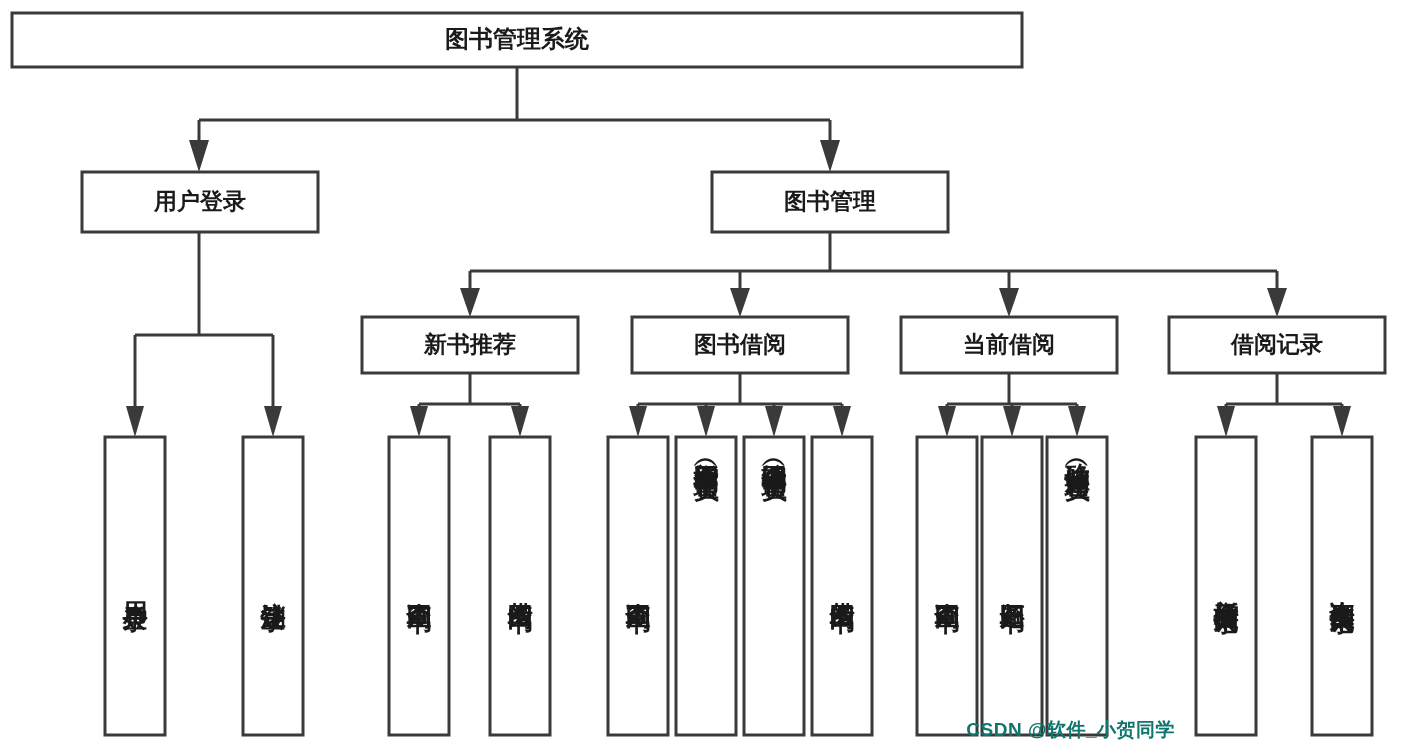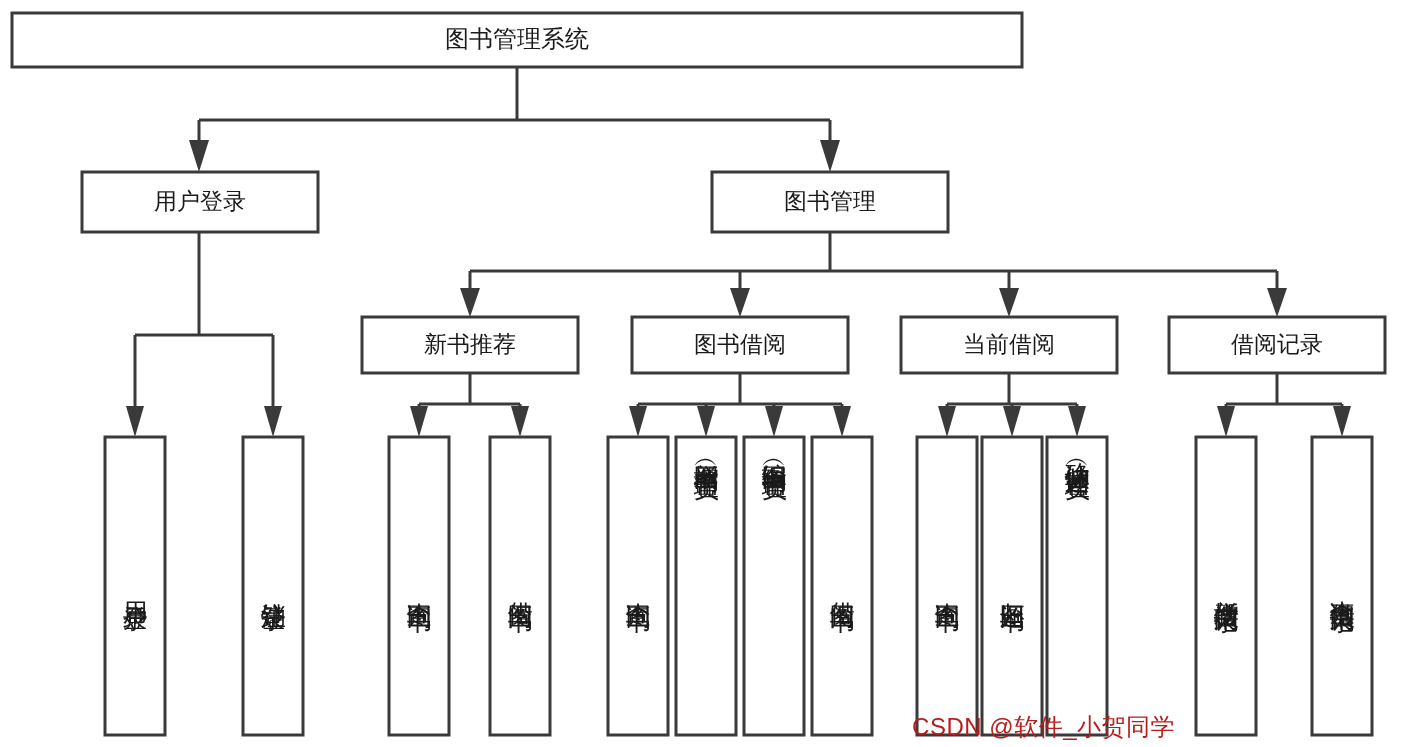--- a/index.html
+++ b/index.html
@@ -11,20 +11,21 @@
     width: 1405px;
     height: 747px;
     overflow: hidden;
     font-family: "Liberation Sans", "DejaVu Sans", sans-serif;
   }
   #diagram-root {
     position: relative;
     width: 1183px;
     height: 747px;
     background: #ffffff;
+    font-weight: bold;
   }
   svg#flow-svg {
     position: absolute;
     left: 0;
     top: 0;
     width: 1405px;
     height: 747px;
     display: block;
   }
   .node-box {
@@ -74,22 +75,22 @@
     letter-spacing: 2px;
     color: #1a1a1a;
     white-space: nowrap;
     text-align: center;
   }
   #watermark {
     position: absolute;
     right: 8px;
     bottom: 4px;
     font-family: "Liberation Sans", "DejaVu Sans", sans-serif;
-    font-size: 24px;
-    color: #b91c1c;
+    font-size: 19px;
+    color: #0f766e;
     letter-spacing: 0.5px;
     white-space: nowrap;
     pointer-events: none;
   }
 </style>
 </head>
 <body>
 
 <div id="diagram-root">
 

